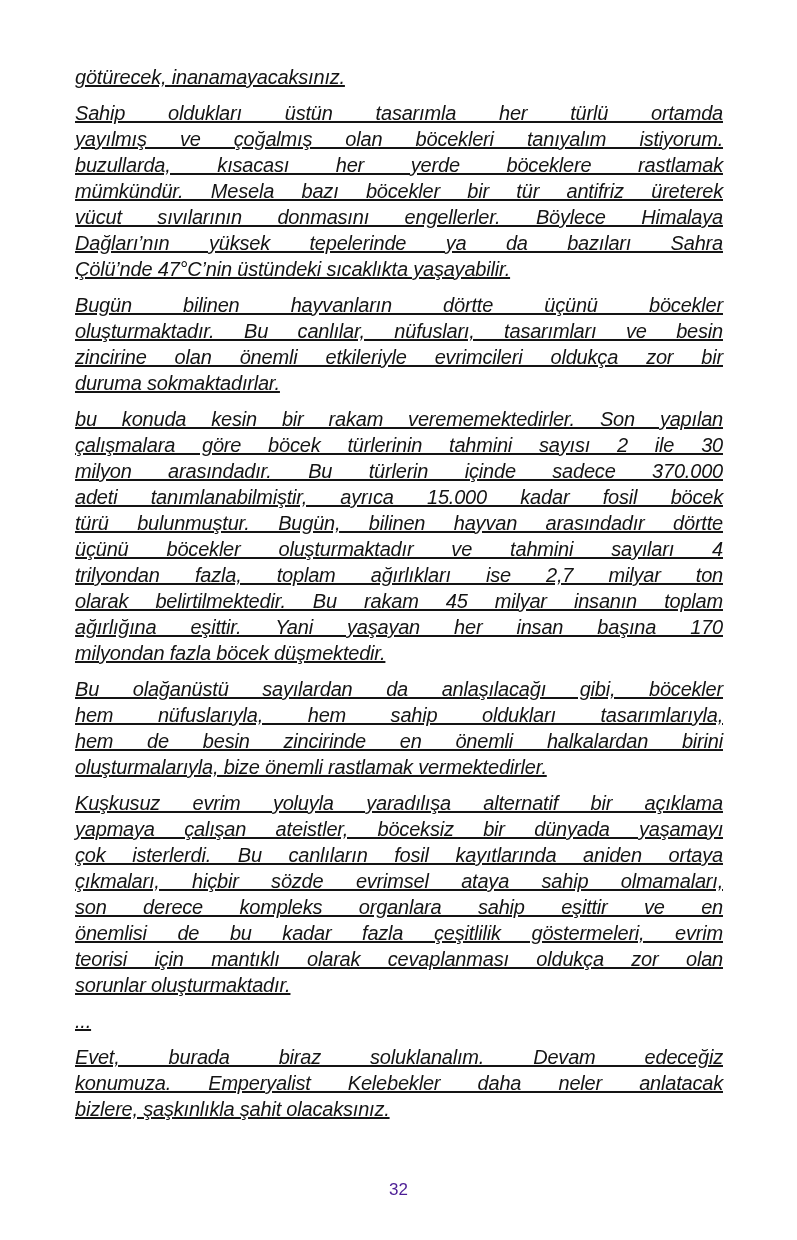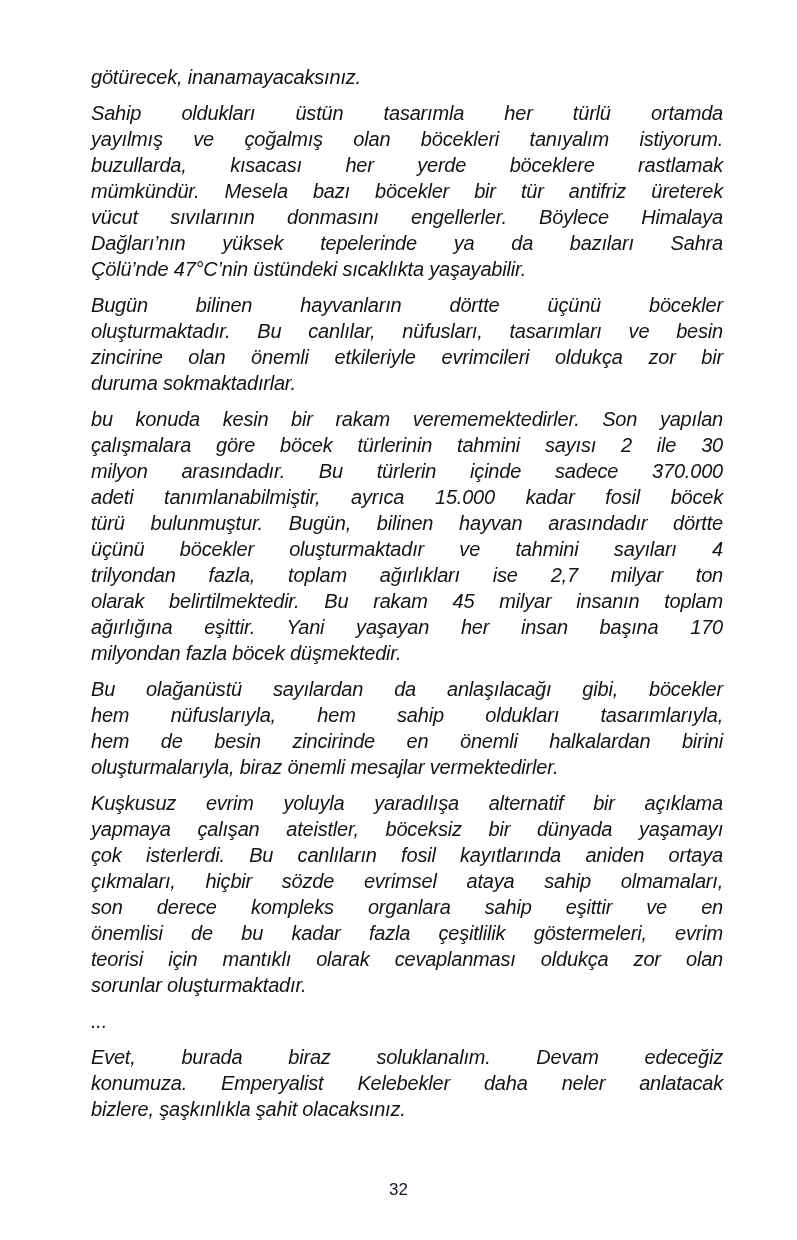--- a/index.html
+++ b/index.html
@@ -21,41 +21,42 @@
     font-style: italic;
     overflow: hidden;
   }
   .content {
     position: absolute;
     left: 75px;
     top: 64px;
     width: 648px;
   }
   .para {
-    margin: 0 0 10px 16px;
+    margin: 0 0 10px 0;
     font-size: 20px;
     line-height: 26px;
     letter-spacing: -0.2px;
+    text-decoration: underline;
   }
   .line {
     text-align: justify;
     text-align-last: justify;
   }
   .line.last {
     text-align-last: left;
   }
   .page-number {
     position: absolute;
     top: 1180px;
     left: 0;
     width: 100%;
     text-align: center;
     font-style: normal;
     font-size: 17px;
-    color: #0f172a;
+    color: #4c1d95;
   }
 </style>
 </head>
 <body>
 
 <div class="page">
   <div class="content">
     <div class="para">
         <div class="line last">götürecek, inanamayacaksınız.</div>
       </div>
@@ -83,21 +84,21 @@
         <div class="line">üçünü böcekler oluşturmaktadır ve tahmini sayıları 4</div>
         <div class="line">trilyondan fazla, toplam ağırlıkları ise 2,7 milyar ton</div>
         <div class="line">olarak belirtilmektedir. Bu rakam 45 milyar insanın toplam</div>
         <div class="line">ağırlığına eşittir. Yani yaşayan her insan başına 170</div>
         <div class="line last">milyondan fazla böcek düşmektedir.</div>
       </div>
     <div class="para">
         <div class="line">Bu olağanüstü sayılardan da anlaşılacağı gibi, böcekler</div>
         <div class="line">hem nüfuslarıyla, hem sahip oldukları tasarımlarıyla,</div>
         <div class="line">hem de besin zincirinde en önemli halkalardan birini</div>
-        <div class="line last">oluşturmalarıyla, biraz önemli mesajlar vermektedirler.</div>
+        <div class="line last">oluşturmalarıyla, bize önemli rastlamak vermektedirler.</div>
       </div>
     <div class="para">
         <div class="line">Kuşkusuz evrim yoluyla yaradılışa alternatif bir açıklama</div>
         <div class="line">yapmaya çalışan ateistler, böceksiz bir dünyada yaşamayı</div>
         <div class="line">çok isterlerdi. Bu canlıların fosil kayıtlarında aniden ortaya</div>
         <div class="line">çıkmaları, hiçbir sözde evrimsel ataya sahip olmamaları,</div>
         <div class="line">son derece kompleks organlara sahip eşittir ve en</div>
         <div class="line">önemlisi de bu kadar fazla çeşitlilik göstermeleri, evrim</div>
         <div class="line">teorisi için mantıklı olarak cevaplanması oldukça zor olan</div>
         <div class="line last">sorunlar oluşturmaktadır.</div>

